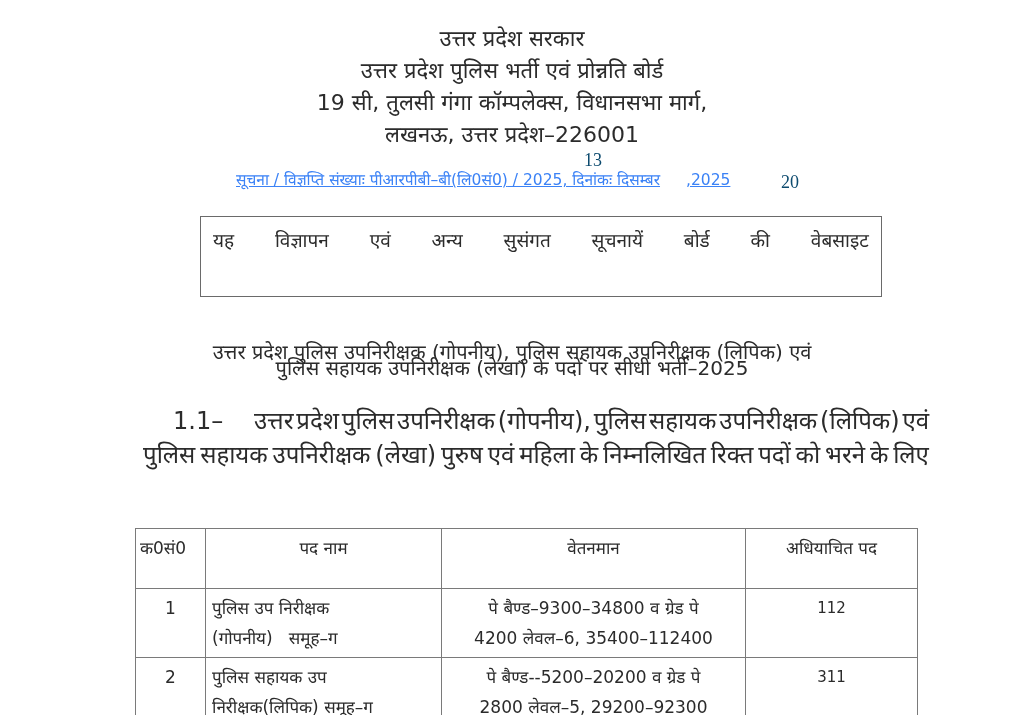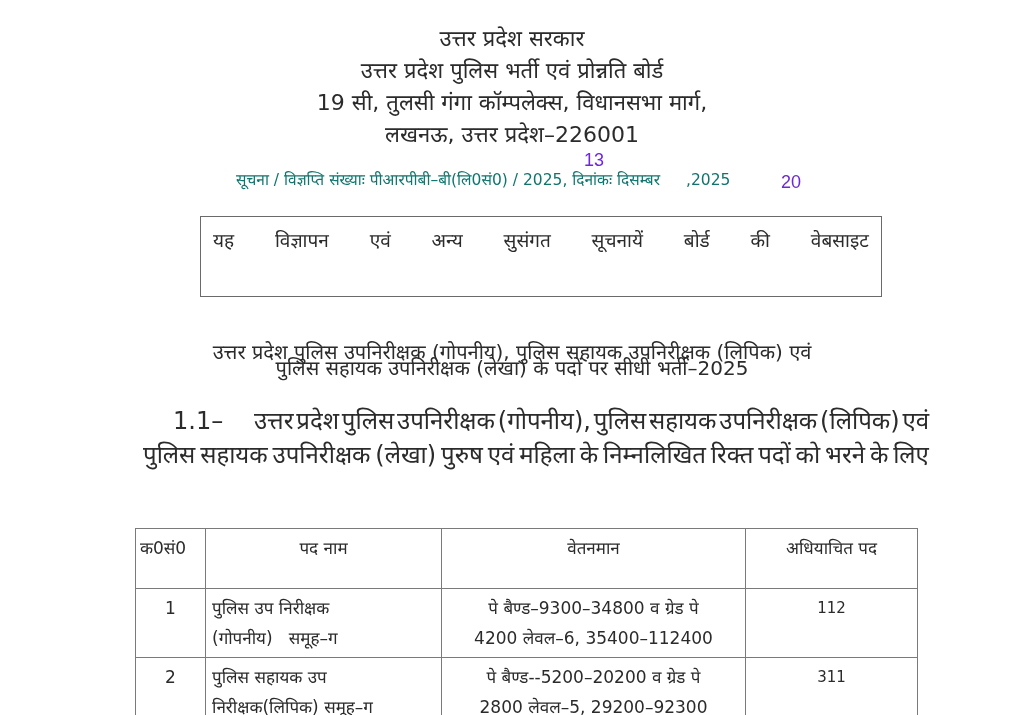--- a/index.html
+++ b/index.html
@@ -9,23 +9,24 @@
     font-family: "DejaVu Sans", "Liberation Sans", sans-serif;
     position: relative;
   }
   .center-line {
     position: absolute; left: 0; width: 1024px; text-align: center;
     white-space: nowrap;
   }
   .hdr { font-size: 22px; line-height: 30px; }
   .notice-ref {
     position: absolute; left: 236px; top: 168px; font-size: 15.5px; white-space: nowrap;
-    color: #0f766e;
+    color: #3b82f6;
+    text-decoration: underline;
   }
-  .hand { color: #6d28d9; font-family: Liberation Sans, sans-serif; }
+  .hand { color: #0c4a6e; font-family: Liberation Serif, serif; }
   .hand-13 { position: absolute; left: 584px; top: 150px; font-size: 18px; }
   .hand-20 { position: absolute; left: 781px; top: 172px; font-size: 18px; }
   .box {
     position: absolute; left: 200px; top: 216px; width: 682px; height: 81px;
     border: 1.5px solid #6a6a6a; box-sizing: border-box;
     padding: 6px 12px 0 12px;
     font-family: "DejaVu Serif", "Liberation Serif", serif; font-size: 19px; line-height: 34px;
   }
   .box .l1 { display: flex; justify-content: space-between; white-space: nowrap; }
   .box .l2 { white-space: nowrap; }

